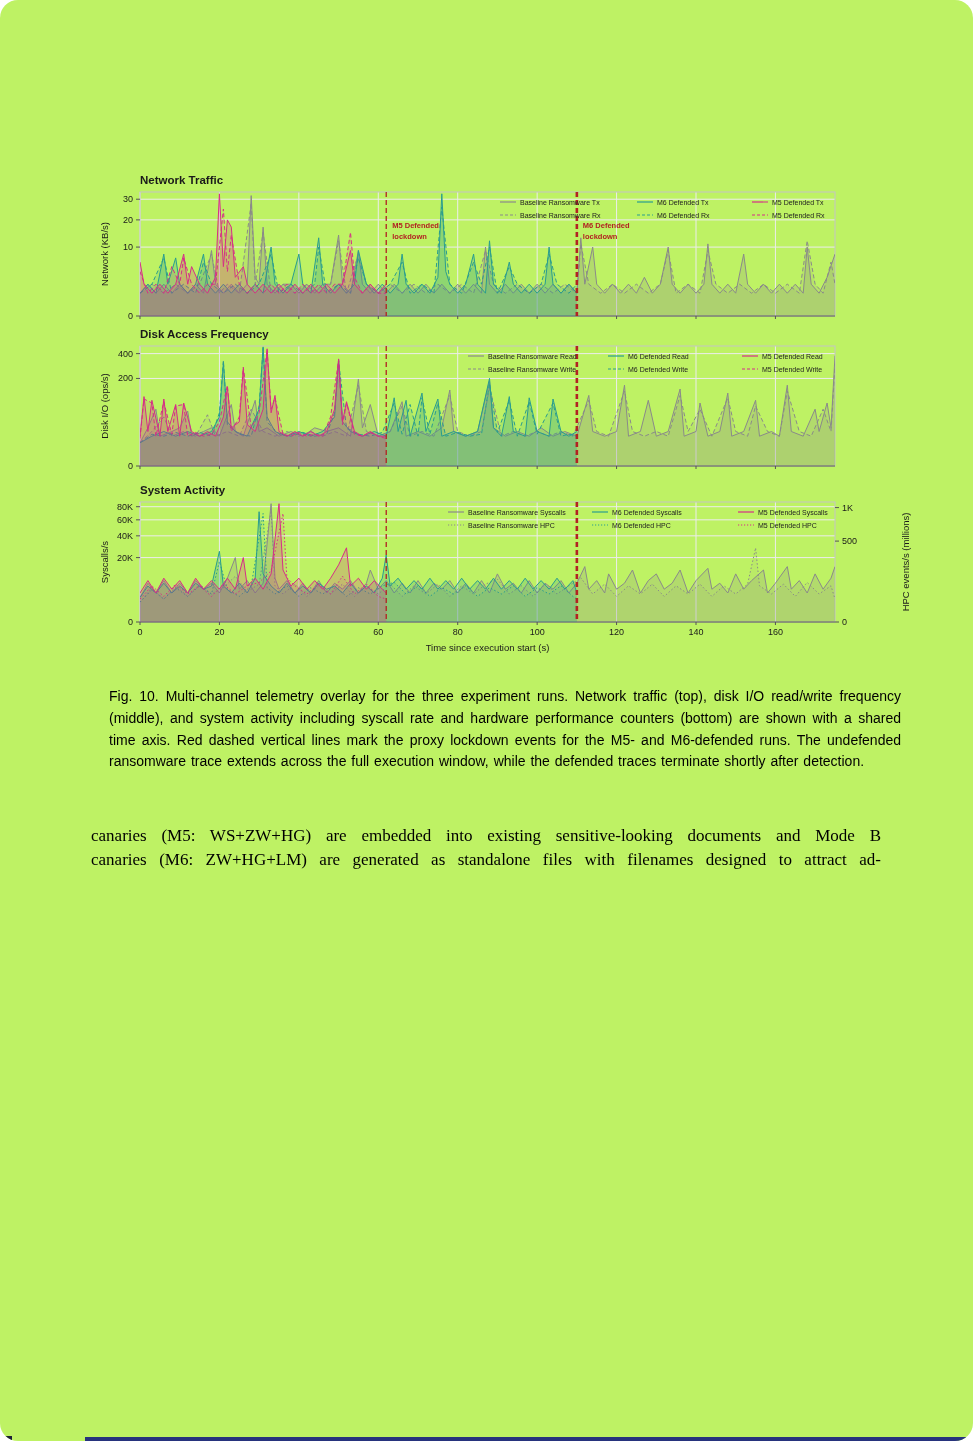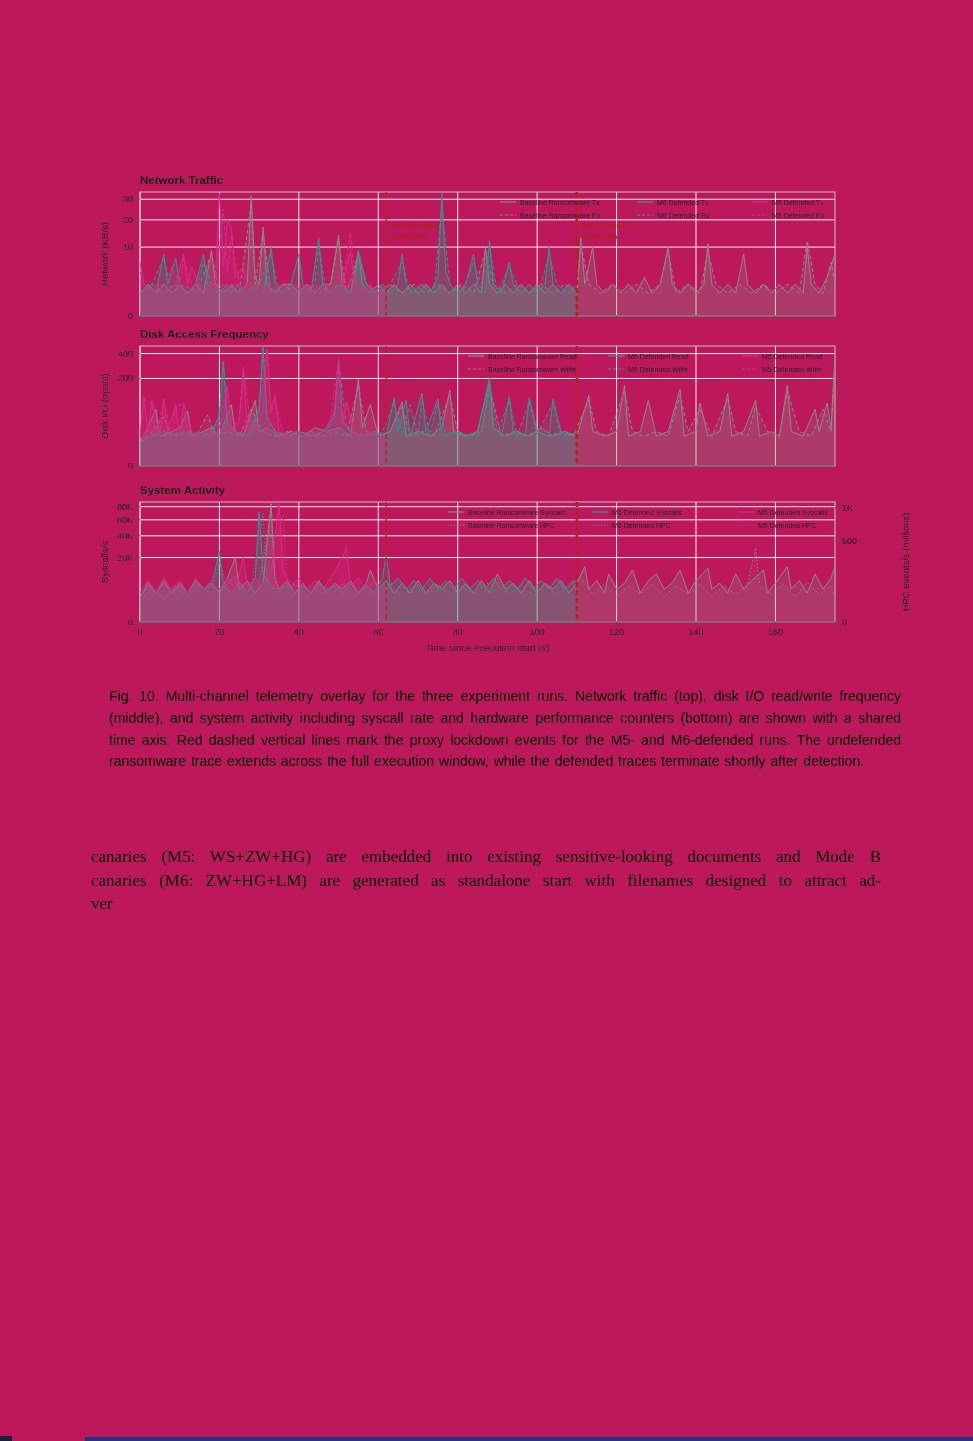--- a/index.html
+++ b/index.html
@@ -1,24 +1,24 @@
 <!DOCTYPE html>
 <html><head>
 <meta charset="utf-8">
 <style>
   html,body{margin:0;padding:0;background:#fff;}
-  #page{position:relative;width:973px;height:1441px;background:#be185d;overflow:hidden;
-        font-family:"Liberation Sans",sans-serif;}
+  #page{position:relative;width:973px;height:1441px;background:#bef264;overflow:hidden;
+        font-family:"Liberation Sans",sans-serif;border-radius:18px;}
   #figure-wrap{position:absolute;left:0;top:0;width:973px;height:680px;}
   #figure-svg{position:absolute;left:0;top:0;}
   #caption{position:absolute;left:109px;top:686px;width:792px;
            font-family:"Liberation Sans",sans-serif;font-size:14px;line-height:21.8px;
            color:#000;text-align:justify;word-spacing:1px;}
   #bodytext{position:absolute;left:91px;top:824px;width:790px;
-            font-family:"Liberation Serif",serif;font-size:17px;line-height:23.5px;color:#000;margin-top:21px;}
+            font-family:"Liberation Serif",serif;font-size:17px;line-height:23.5px;color:#000;}
   .just-line{text-align:justify;text-align-last:justify;}
   .plain-line{text-align:left;}
   #footer-left-mark{position:absolute;left:0px;top:1436px;width:12px;height:5px;}
   #footer-bar{position:absolute;left:85px;top:1437px;width:888px;height:4px;}
 </style>
 </head>
 <body>
 
 <div id="page">
   <div id="figure-wrap">
@@ -242,19 +242,18 @@
           <text x="775.4285714285714" y="635" font-size="9" text-anchor="middle" fill="#1a1a1a" font-family="Liberation Sans, sans-serif">160</text>
           <text x="487.5" y="651" font-size="9.5" text-anchor="middle" fill="#1a1a1a" font-family="Liberation Sans, sans-serif">Time since execution start (s)</text>
         </g>
       </svg>
   </div>
 
   <div id="caption">Fig. 10. Multi-channel telemetry overlay for the three experiment runs. Network traffic (top), disk I/O read/write frequency (middle), and system activity including syscall rate and hardware performance counters (bottom) are shown with a shared time axis. Red dashed vertical lines mark the proxy lockdown events for the M5- and M6-defended runs. The undefended ransomware trace extends across the full execution window, while the defended traces terminate shortly after detection.</div>
 
   <div id="bodytext">
     <div class="just-line">canaries (M5: WS+ZW+HG) are embedded into existing sensitive-looking documents and Mode B</div>
-    <div class="just-line">canaries (M6: ZW+HG+LM) are generated as standalone start with filenames designed to attract ad-</div>
-    <div class="plain-line">ver</div>
+    <div class="just-line">canaries (M6: ZW+HG+LM) are generated as standalone files with filenames designed to attract ad-</div>
   </div>
 
   <div id="footer-left-mark" style="background: rgb(28, 33, 54);"></div>
   <div id="footer-bar" style="background: rgb(39, 51, 125);"></div>
 </div>
 
 </body></html>

